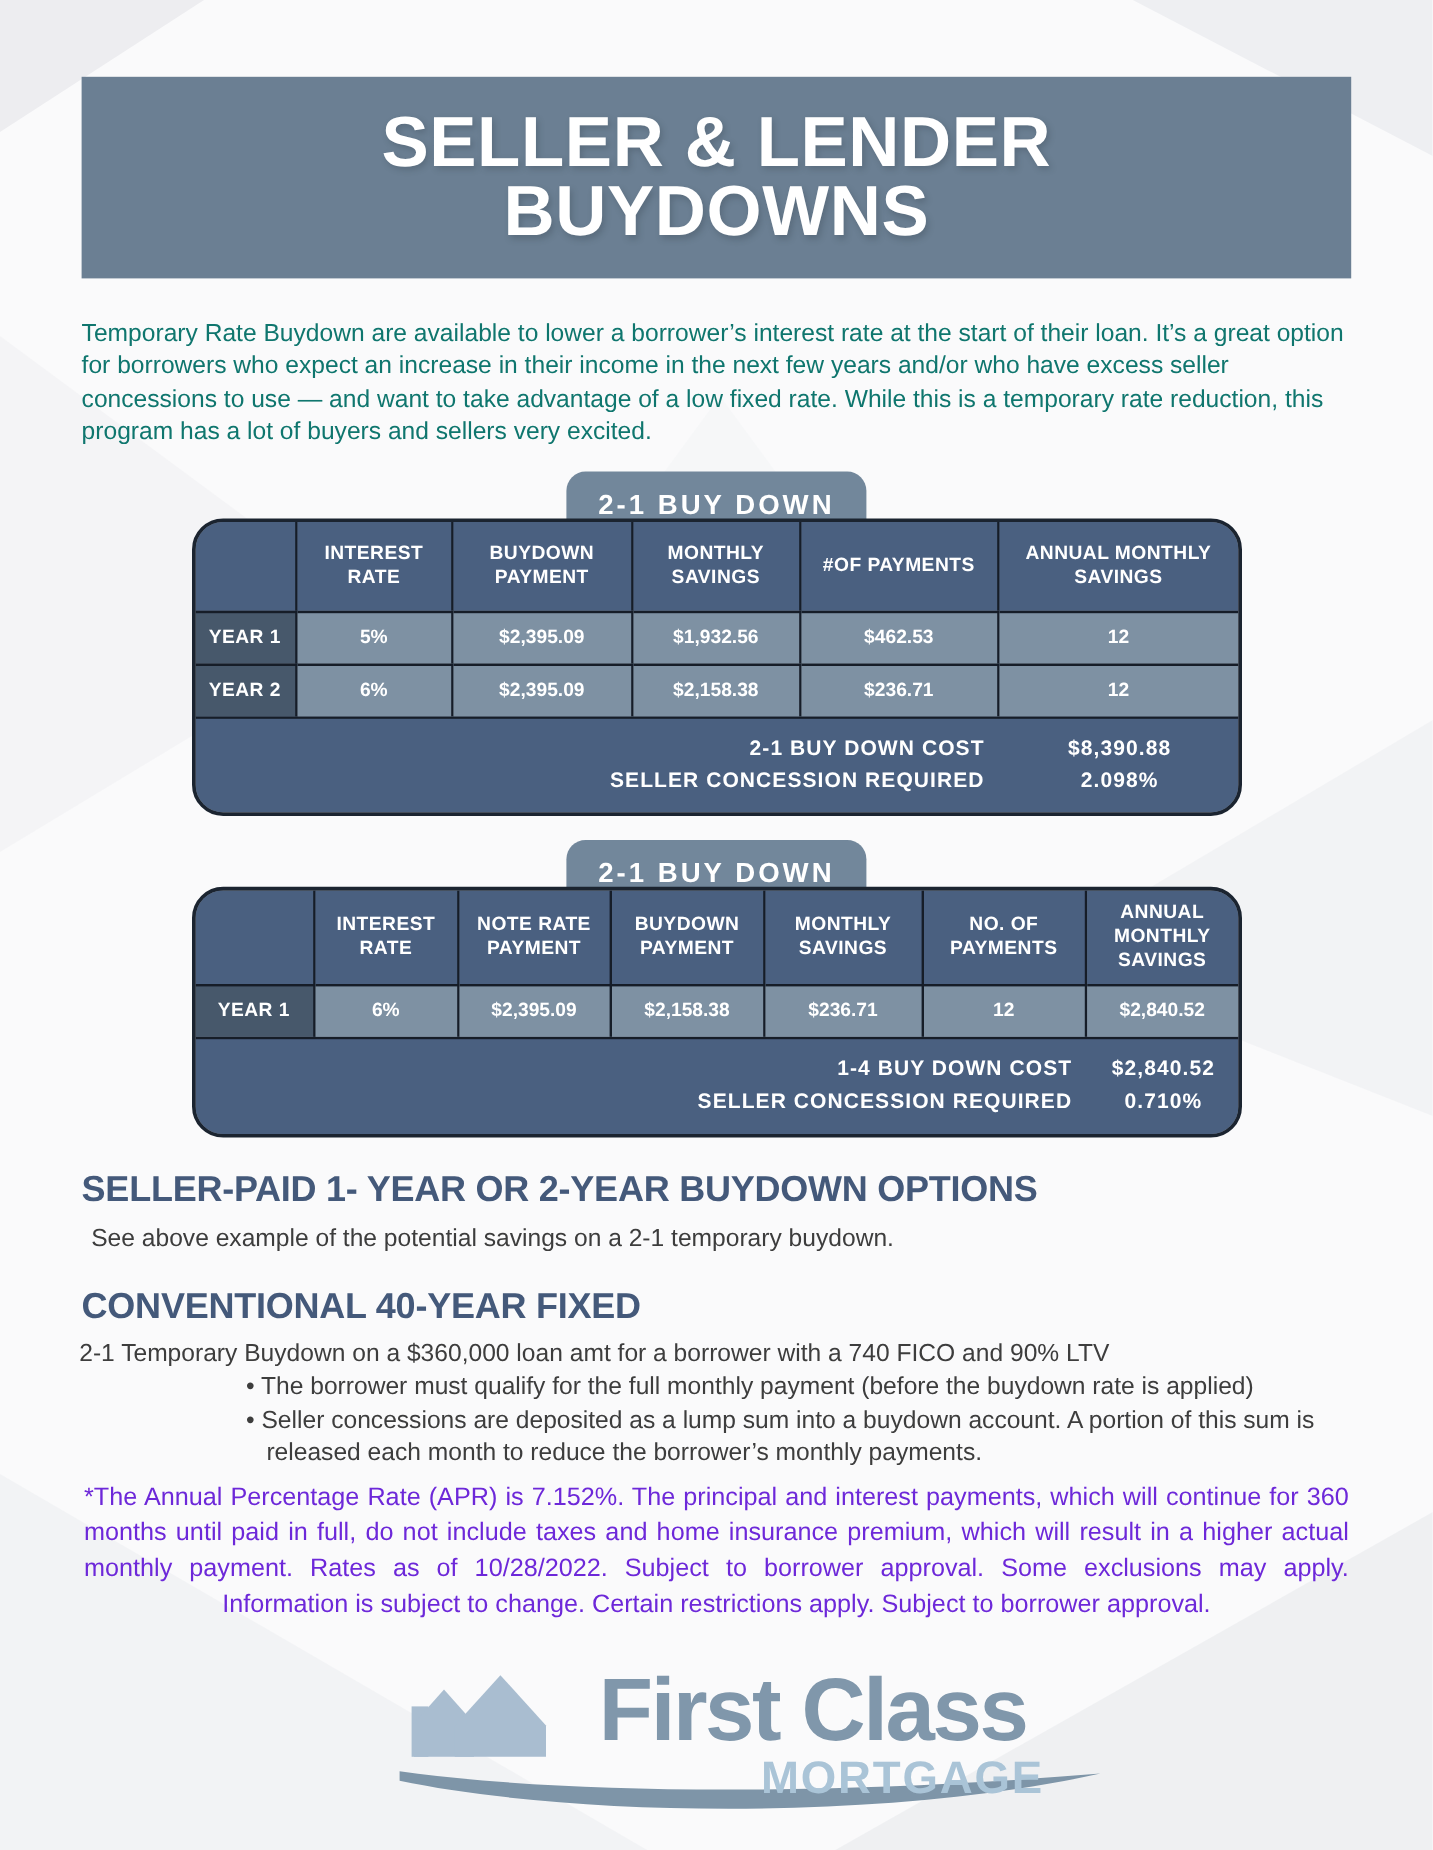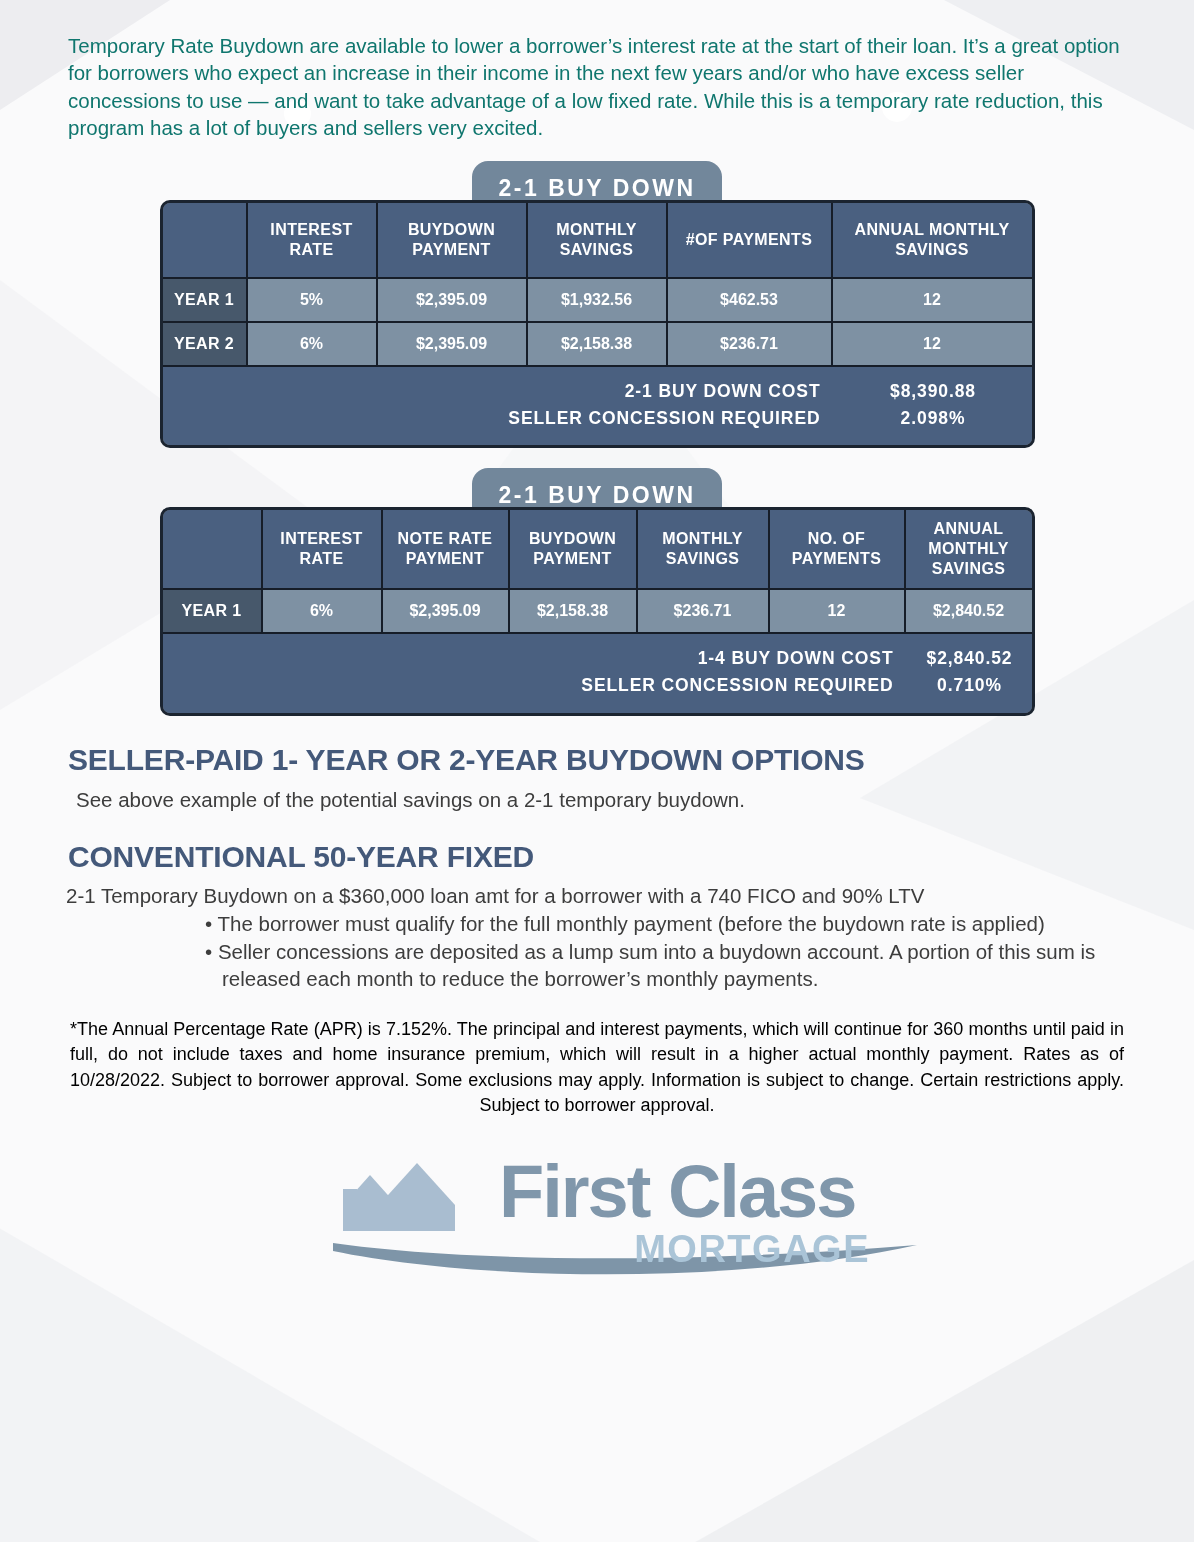--- a/index.html
+++ b/index.html
@@ -22,21 +22,21 @@
 
   
   .intro { margin:32px 68px 0; font-size:20.5px; line-height:1.33; color:#0f766e; }
 
   
   .table-block { position:relative; }
   .tab { position:relative; z-index:1; width:250px; margin:20px auto -26px; background:#72879b;
          border-radius:16px; text-align:center; color:#fff; font-weight:700; font-size:23px;
          letter-spacing:2.5px; padding:14px 0 24px; }
   .tbl { position:relative; z-index:2; width:875px; margin:0 auto; border:3px solid #1b2430;
-         border-radius:10px; overflow:hidden; background:#737373; }
+         border-radius:26px; overflow:hidden; background:#737373; }
   .grid1 { display:grid; grid-template-columns:85px 130px 150px 140px 165px 1fr; }
   .grid2 { display:grid; grid-template-columns:100px 120px 127px 128px 132px 136px 1fr; }
   .th, .td { border-right:2px solid #161d28; display:flex; align-items:center; justify-content:center;
          color:#fff; text-align:center; }
   .th:last-child, .td:last-child { border-right:none; }
   .th { background:#4a6080; min-height:74px; font-weight:700; font-size:16px; letter-spacing:.4px;
         line-height:1.25; padding:8px 10px; }
   .grid2 .th { min-height:78px; }
   .trow .td { border-top:2px solid #161d28; height:44px; background:#7e91a3; font-size:16px; font-weight:600; }
   .trow .td.label { background:#47586b; font-weight:700; letter-spacing:.4px; }
@@ -49,21 +49,21 @@
 
   
   .section-h { margin:27px 68px 0; font-size:30px; font-weight:800; color:#44597a; letter-spacing:-.2px; }
   .section-body { margin:9px 62px 0 76px; font-size:20.5px; line-height:1.36; color:#3d3d3d; }
   .lead { margin:8px 62px 0 66px; font-size:20.5px; line-height:1.36; color:#3d3d3d; }
   .bullets { margin:0 62px 0 205px; list-style:none; font-size:20.5px; line-height:1.34; color:#3d3d3d; }
   .bullets li { padding-left:17px; text-indent:-17px; }
   .bullets li::before { content:"• "; }
 
   
-  .disclaimer { margin:24px 70px 0; font-size:18px; line-height:1.42; color:#000000;
+  .disclaimer { margin:8px 70px 0; font-size:21px; line-height:1.42; color:#6d28d9;
                 text-align:justify; text-align-last:center; }
 
   
   .logo { position:relative; width:660px; height:165px; margin:40px auto 0; }
   .logo-art { position:absolute; left:0; top:0; width:660px; height:165px; }
   .fc-name { position:absolute; left:232px; top:-4px; font-size:74px; line-height:1; font-weight:700;
              color:#8097ab; letter-spacing:-2px; white-space:nowrap; }
   .fc-sub { position:absolute; left:0; right:57px; top:71px; text-align:right; font-size:38px; line-height:1;
             font-weight:700; color:#aac4d7; letter-spacing:1.5px; }
 </style>
@@ -79,20 +79,24 @@
     <div class="tri" style="left:860px;top:600px;width:334px;height:330px;background:#f0f1f4;clip-path:polygon(100% 0,100% 100%,0 60%);opacity:.8;"></div>
     <div class="tri" style="left:0;top:1150px;width:540px;height:392px;background:#f0f1f4;clip-path:polygon(0 20%,100% 100%,0 100%);opacity:.8;"></div>
     <div class="tri" style="left:640px;top:1260px;width:554px;height:282px;background:#ecedf0;clip-path:polygon(100% 0,100% 100%,10% 100%);opacity:.8;"></div>
     <div class="tri" style="left:380px;top:330px;width:440px;height:300px;background:#f4f5f7;clip-path:polygon(50% 0,100% 100%,0 100%);opacity:.6;"></div>
     <div class="dot" style="left:284px;top:100px;width:27px;height:27px;z-index:2;"></div>
     <div class="dot" style="left:882px;top:92px;width:30px;height:30px;z-index:2;"></div>
   </div>
 
   <div class="content">
 
+    <div class="banner">
+      <div class="title-line">SELLER &amp; LENDER</div>
+      <div class="title-line">BUYDOWNS</div>
+    </div>
 
     <p class="intro">Temporary Rate Buydown are available to lower a borrower’s interest rate at the start of their loan. It’s a great option for borrowers who expect an increase in their income in the next few years and/or who have excess seller concessions to use — and want to take advantage of a low fixed rate. While this is a temporary rate reduction, this program has a lot of buyers and sellers very excited.</p>
 
     <div class="table-block">
       <div class="tab">2-1 BUY DOWN</div>
       <div class="tbl">
         <div class="grid1">
           <div class="th"></div>
           <div class="th">INTEREST RATE</div>
           <div class="th">BUYDOWN PAYMENT</div>
@@ -161,21 +165,21 @@
           </div>
         </div>
       </div>
     </div>
 
     <h2 class="section-h">SELLER-PAID 1- YEAR OR 2-YEAR BUYDOWN OPTIONS</h2>
     <div class="section-body">
       <div>See above example of the potential savings on a 2-1 temporary buydown.</div>
     </div>
 
-    <h2 class="section-h">CONVENTIONAL 50-YEAR FIXED</h2>
+    <h2 class="section-h">CONVENTIONAL 40-YEAR FIXED</h2>
     <div class="lead">2-1 Temporary Buydown on a $360,000 loan amt for a borrower with a 740 FICO and 90% LTV</div>
     <ul class="bullets">
       <li>The borrower must qualify for the full monthly payment (before the buydown rate is applied)</li>
       <li>Seller concessions are deposited as a lump sum into a buydown account. A portion of this sum is released each month to reduce the borrower’s monthly payments.</li>
     </ul>
 
     <p class="disclaimer">*The Annual Percentage Rate (APR) is 7.152%. The principal and interest payments, which will continue for 360 months until paid in full, do not include taxes and home insurance premium, which will result in a higher actual monthly payment. Rates as of 10/28/2022. Subject to borrower approval. Some exclusions may apply. Information is subject to change. Certain restrictions apply. Subject to borrower approval.</p>
 
     <div class="logo">
       <svg class="logo-art" viewBox="0 0 660 165">

